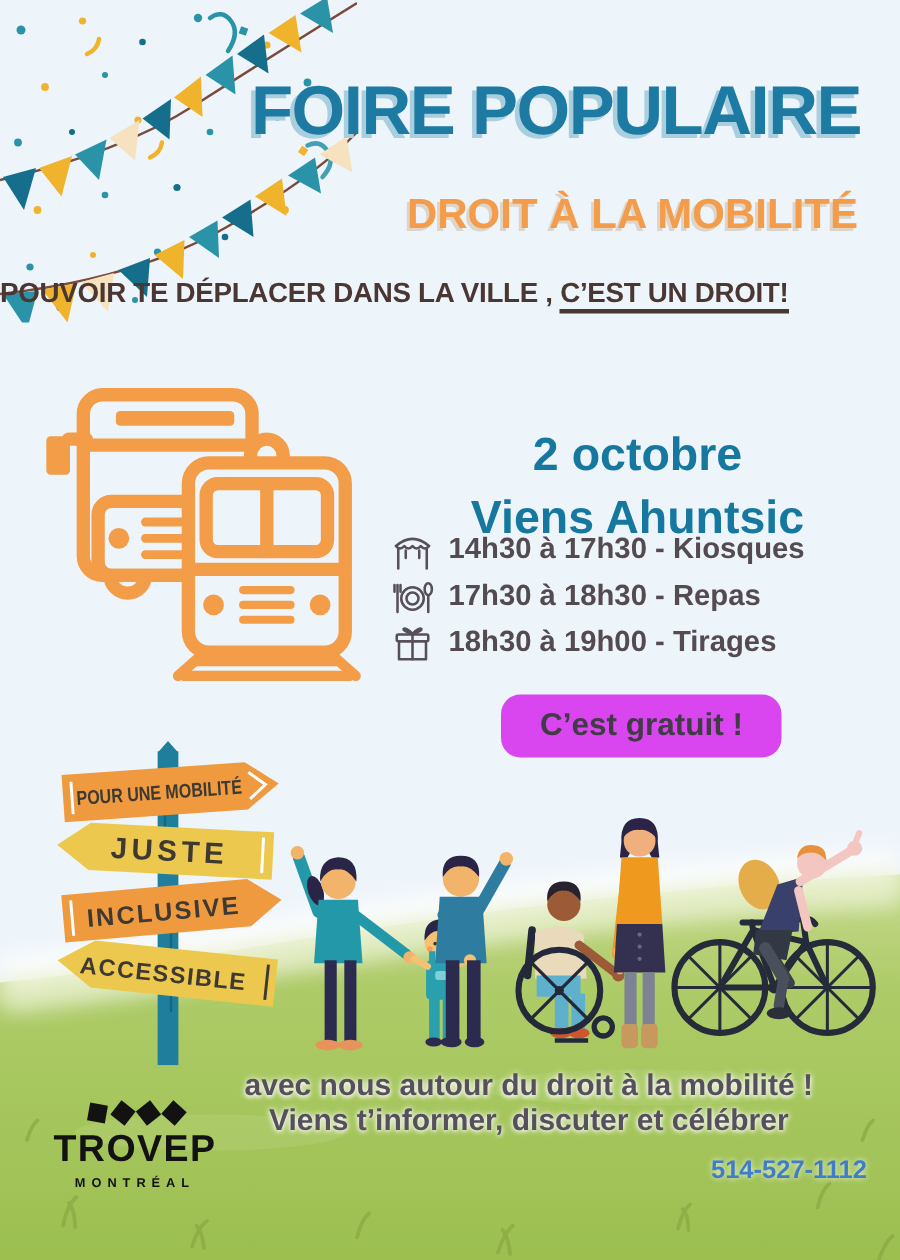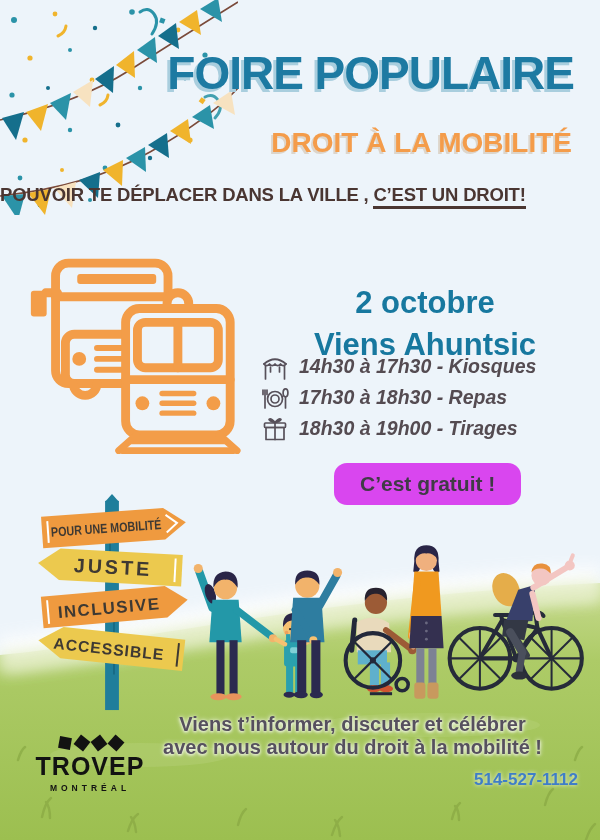--- a/index.html
+++ b/index.html
@@ -26,21 +26,21 @@
     letter-spacing:-0.2px;
   }
   .tagline .u{border-bottom:3px solid #4a3632;padding-bottom:1px;}
   
   .date-block{
     position:absolute;top:252px;left:270px;width:310px;text-align:center;
     color:#17789f;font-weight:800;font-size:31px;line-height:1.35;
     white-space:nowrap;
     margin-top:30px;
   }
-  .schedule{position:absolute;top:351px;left:260px;font-style:italic;}
+  .schedule{position:absolute;top:351px;left:260px;}
   .sched-row{display:flex;align-items:center;gap:9px;height:31px;
     color:#544b51;font-size:19.5px;font-weight:700;white-space:nowrap;}
   .free-btn{
     position:absolute;top:463px;left:334px;background:#d946ef;color:#403b46;
     font-size:21px;font-weight:800;padding:9px 26px;border-radius:13px;
     white-space:nowrap;
   }
   
   .closing{
     position:absolute;top:713px;left:115px;width:475px;text-align:center;
@@ -407,22 +407,22 @@
       <line x1="358" y1="60" x2="391" y2="40" stroke="#f3c6c2" stroke-width="6" stroke-linecap="round"></line>
       <circle cx="394" cy="38" r="5" fill="#f3c6c2"></circle>
       <line x1="395" y1="33" x2="397" y2="28" stroke="#f3c6c2" stroke-width="4" stroke-linecap="round"></line>
       <line x1="335" y1="104" x2="347" y2="124" stroke="#4a4f5c" stroke-width="8" stroke-linecap="round"></line>
       <line x1="347" y1="124" x2="344" y2="142" stroke="#4a4f5c" stroke-width="7" stroke-linecap="round"></line>
       <ellipse cx="344" cy="147" rx="8" ry="4" fill="#2b2f3a"></ellipse>
     </g>
   </svg>
 
   <div class="closing">
+    <div>avec nous autour du droit à la mobilité !</div>
     <div>Viens t’informer, discuter et célébrer</div>
-    <div>avec nous autour du droit à la mobilité !</div>
   </div>
 
   <div class="footer">
     <div>514-527-1112</div>
   </div>
 
   <div class="logo">
     <div class="logo-diamonds">
       <span></span><span></span><span></span><span></span>
     </div>

